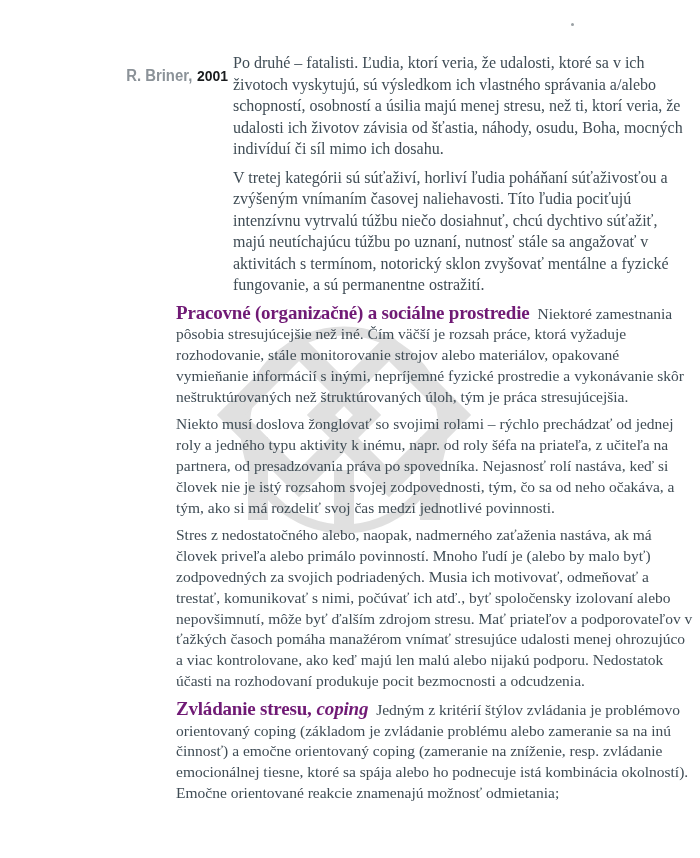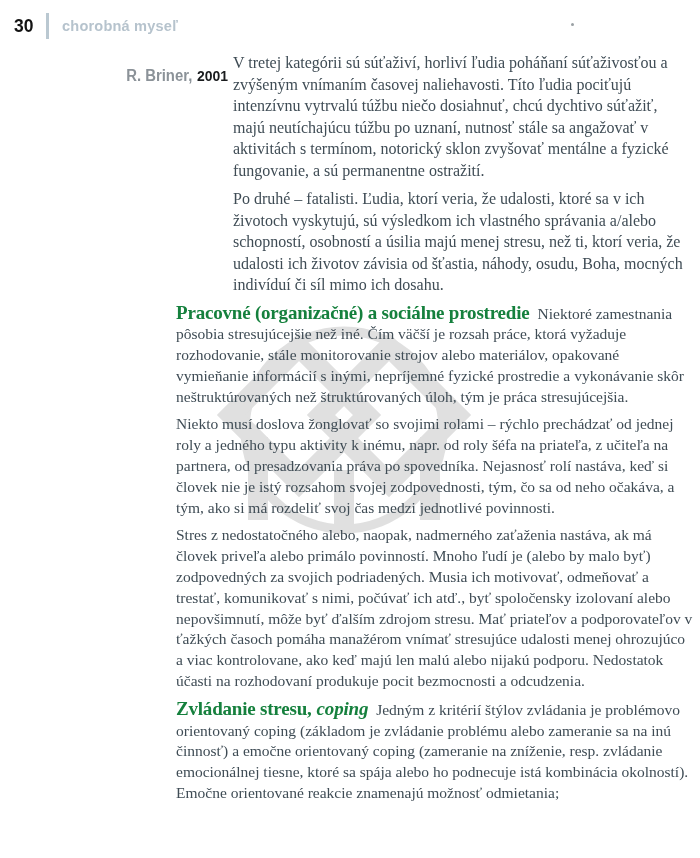--- a/index.html
+++ b/index.html
@@ -56,21 +56,21 @@
   
   .main-col{
     position:absolute;left:176px;top:52px;width:518px;z-index:2;
     color:#3f4c55;font-size:15.5px;line-height:20.8px;
     text-align:left;
   }
   .main-col p{margin:0 0 7px 0;}
   p.indent{margin-left:57px;width:459px;font-size:16px;line-height:21.5px;}
   .runin{
     font-weight:bold;font-size:19px;line-height:20.8px;
-    color:#15803d;letter-spacing:-.2px;margin-right:8px;
+    color:#701a75;letter-spacing:-.2px;margin-right:8px;
   }
   .runin.lead{margin-right:5px;}
   .runin.it{font-style:italic;margin-right:8px;text-align:right;}
   
   .watermark{
     position:absolute;left:0;top:0;z-index:1;
     opacity:.33;pointer-events:none;
   }
   
   .speck{
@@ -89,42 +89,37 @@
       <g stroke-width="20">
         <path d="M 299 347 L 367 415 L 299 483 L 231 415 Z"></path>
         <path d="M 389 347 L 457 415 L 389 483 L 321 415 Z"></path>
         <path d="M 258 437 L 258 520"></path>
         <path d="M 430 437 L 430 520"></path>
         <path d="M 344 470 L 344 534"></path>
       </g>
     </g>
   </svg>
 
-  <div class="page-header">
-    <span class="page-num">30</span>
-    <span class="hdr-divider"></span>
-    <span class="running-header">chorobná myseľ</span>
-  </div>
 
   <div class="speck"></div>
 
   <div class="quote-block">
     <span class="attribution">
       <span class="attr-name">R. Briner,</span><span class="attr-year">2001</span>
     </span>
   </div>
 
   <div class="main-col">
 
     <p class="indent">
-      <span>V tretej kategórii sú súťaživí, horliví ľudia poháňaní súťaživosťou a zvýšeným vnímaním časovej naliehavosti. Títo ľudia pociťujú intenzívnu vytrvalú túžbu niečo dosiahnuť, chcú dychtivo súťažiť, majú neutíchajúcu túžbu po uznaní, nutnosť stále sa angažovať v aktivitách s termínom, notorický sklon zvyšovať mentálne a fyzické fungovanie, a sú permanentne ostražití.</span>
+      <span>Po druhé – fatalisti. Ľudia, ktorí veria, že udalosti, ktoré sa v ich životoch vyskytujú, sú výsledkom ich vlastného správania a/alebo schopností, osobností a úsilia majú menej stresu, než ti, ktorí veria, že udalosti ich životov závisia od šťastia, náhody, osudu, Boha, mocných indivíduí či síl mimo ich dosahu.</span>
     </p>
 
     <p class="indent">
-      <span>Po druhé – fatalisti. Ľudia, ktorí veria, že udalosti, ktoré sa v ich životoch vyskytujú, sú výsledkom ich vlastného správania a/alebo schopností, osobností a úsilia majú menej stresu, než ti, ktorí veria, že udalosti ich životov závisia od šťastia, náhody, osudu, Boha, mocných indivíduí či síl mimo ich dosahu.</span>
+      <span>V tretej kategórii sú súťaživí, horliví ľudia poháňaní súťaživosťou a zvýšeným vnímaním časovej naliehavosti. Títo ľudia pociťujú intenzívnu vytrvalú túžbu niečo dosiahnuť, chcú dychtivo súťažiť, majú neutíchajúcu túžbu po uznaní, nutnosť stále sa angažovať v aktivitách s termínom, notorický sklon zvyšovať mentálne a fyzické fungovanie, a sú permanentne ostražití.</span>
     </p>
 
     <p>
       <span class="runin">Pracovné (organizačné) a sociálne prostredie</span><span>Niektoré zamestnania pôsobia stresujúcejšie než iné. Čím väčší je rozsah práce, ktorá vyžaduje rozhodovanie, stále monitorovanie strojov alebo materiálov, opakované vymieňanie informácií s inými, nepríjemné fyzické prostredie a vykonávanie skôr neštruktúrovaných než štruktúrovaných úloh, tým je práca stresujúcejšia.</span>
     </p>
 
     <p>
       <span>Niekto musí doslova žonglovať so svojimi rolami – rýchlo prechádzať od jednej roly a jedného typu aktivity k inému, napr. od roly šéfa na priateľa, z učiteľa na partnera, od presadzovania práva po spovedníka. Nejasnosť rolí nastáva, keď si človek nie je istý rozsahom svojej zodpovednosti, tým, čo sa od neho očakáva, a tým, ako si má rozdeliť svoj čas medzi jednotlivé povinnosti.</span>
     </p>
 

